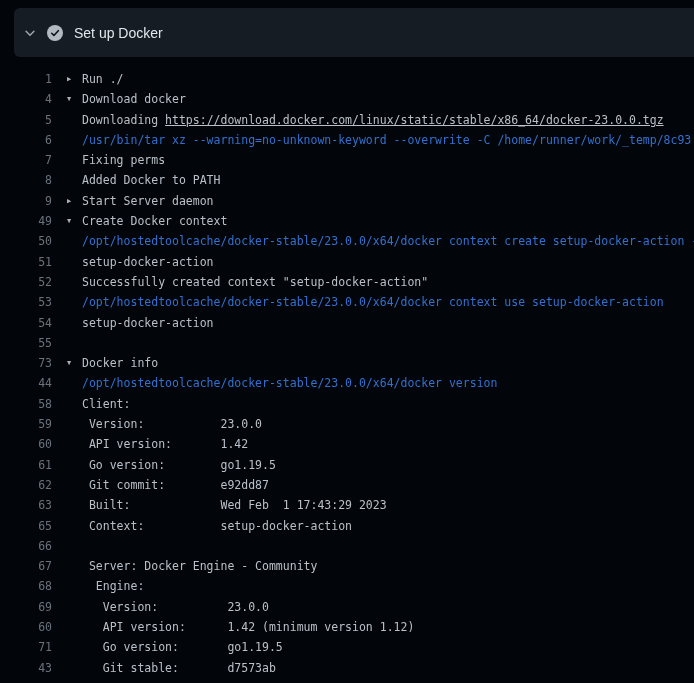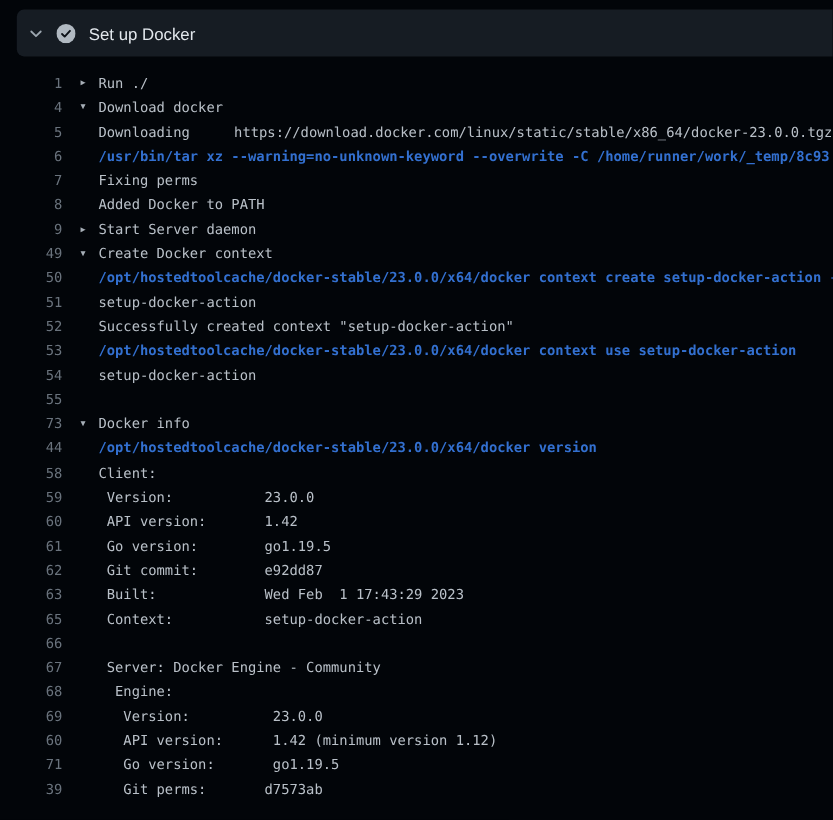--- a/index.html
+++ b/index.html
@@ -16,21 +16,21 @@
   }
   *{margin:0;padding:0;box-sizing:border-box;}
   html,body{width:694px;height:683px;overflow:hidden;}
   body{
     background:var(--page-bg);
     font-family:"DejaVu Sans Mono", monospace;
   }
   .screen{width:694px;height:683px;overflow:hidden;}
   .step-header{
     margin:8px 0 0 14px;
-    height:39px;
+    height:49px;
     background:var(--header-bg);
     border-radius:6px 0 0 6px;
     display:flex;
     align-items:center;
     padding-left:8px;
     cursor:pointer;
   }
   .chev{
     width:16px;height:16px;
     color:var(--chevron);
@@ -71,22 +71,22 @@
     cursor:pointer;
   }
   .marker{
     width:30px;
     flex-shrink:0;
     padding-left:15px;
     font-size:7px;
     color:var(--marker);
   }
   .txt{flex-shrink:0;}
-  .txt.cmd{color:var(--command-blue);font-weight:bold;}
-  .link{cursor:pointer;margin-left:30px;}
+  .txt.cmd{color:var(--command-blue);}
+  .link{text-decoration:underline;cursor:pointer;}
 </style>
 </head>
 <body>
 
 <div class="screen">
 
   <div class="step-header">
     <span class="chev">
       <svg width="14" height="14" viewBox="0 0 16 16" aria-hidden="true">
         <path d="M3.5 6l4.5 4.5L12.5 6" stroke="currentColor" stroke-width="1.7" fill="none" stroke-linecap="round" stroke-linejoin="round"></path>
@@ -270,19 +270,19 @@
     <span class="txt">   API version:      1.42 (minimum version 1.12)</span>
   </div>
 
   <div class="row">
     <span class="num">71</span>
     <span class="marker"></span>
     <span class="txt">   Go version:       go1.19.5</span>
   </div>
 
   <div class="row">
-    <span class="num">39</span>
-    <span class="marker"></span>
-    <span class="txt">   Git perms:       d7573ab</span>
+    <span class="num">43</span>
+    <span class="marker"></span>
+    <span class="txt">   Git stable:       d7573ab</span>
   </div>
 </div>
 
 </div>
 
 </body></html>

